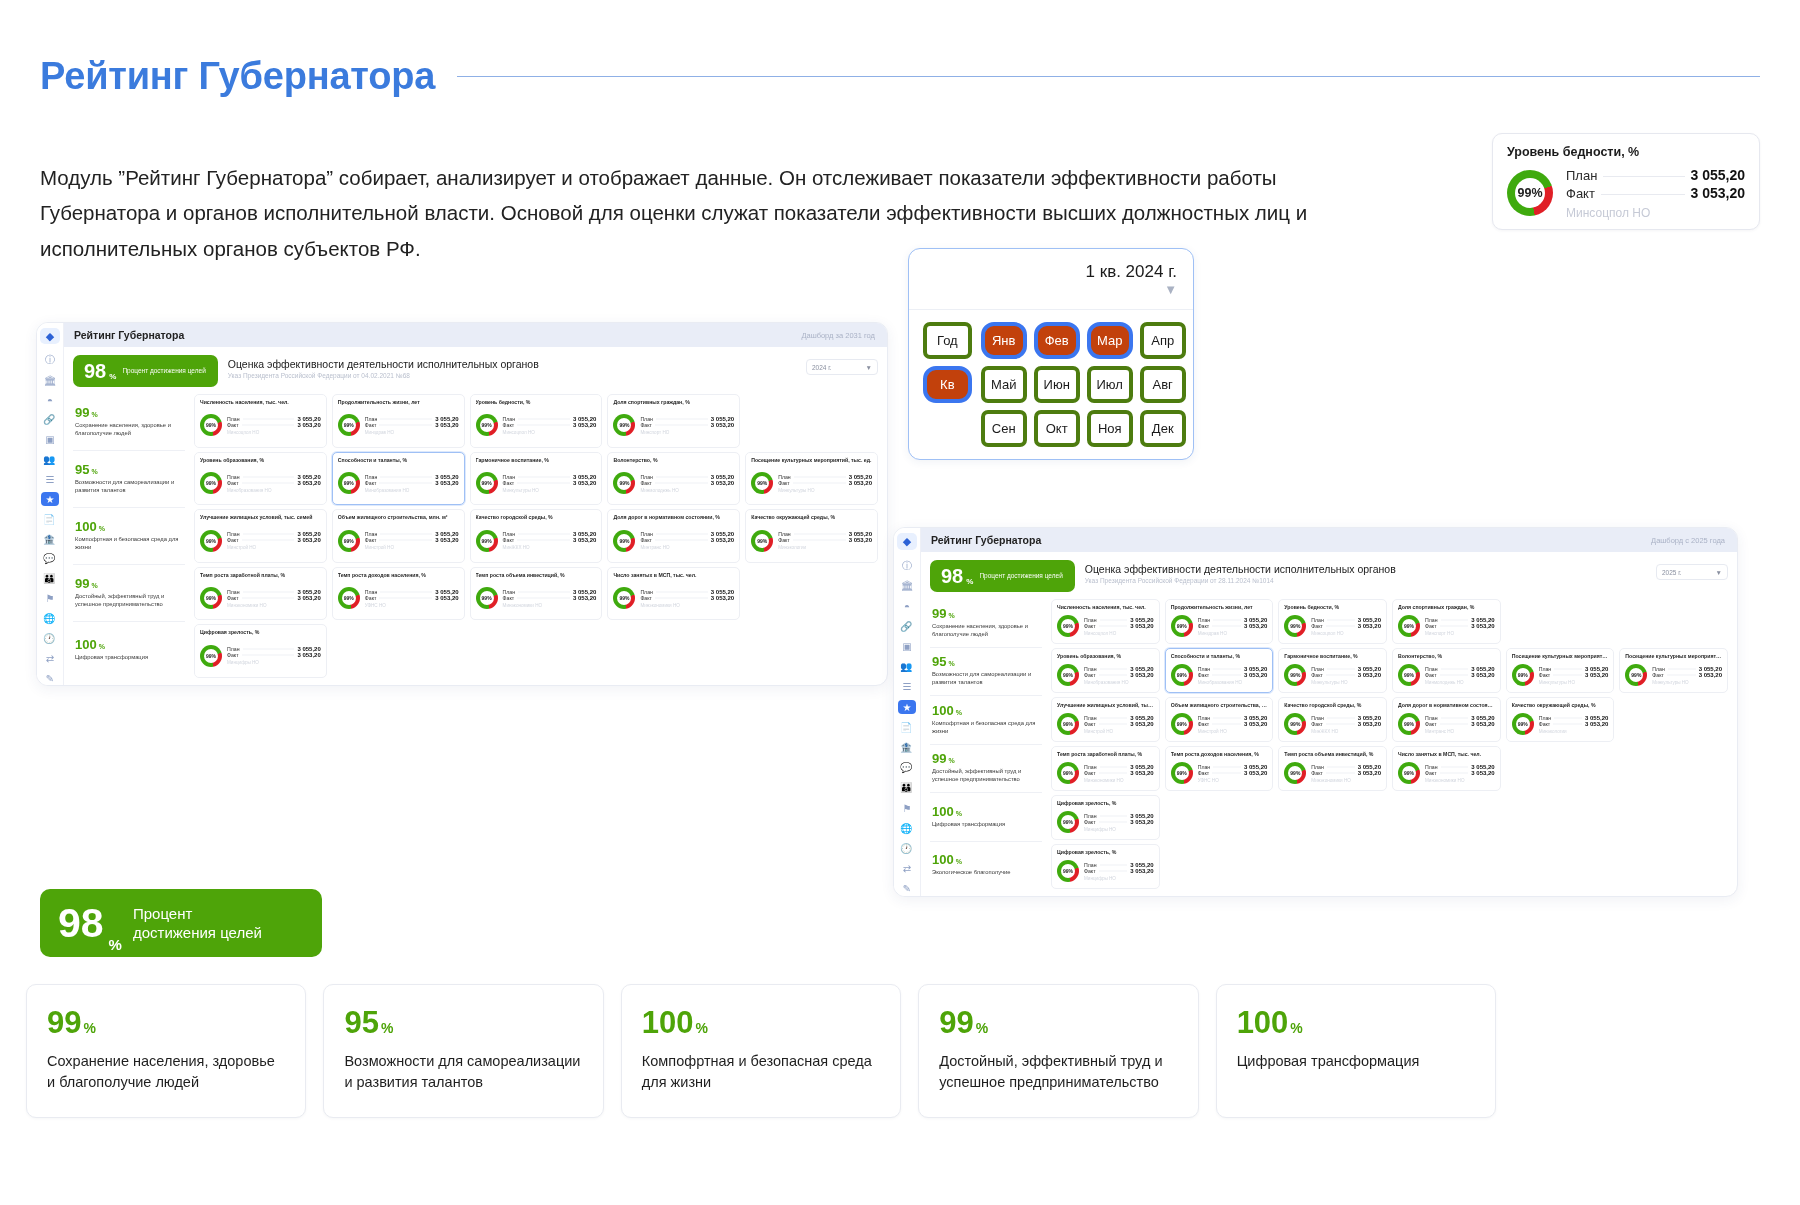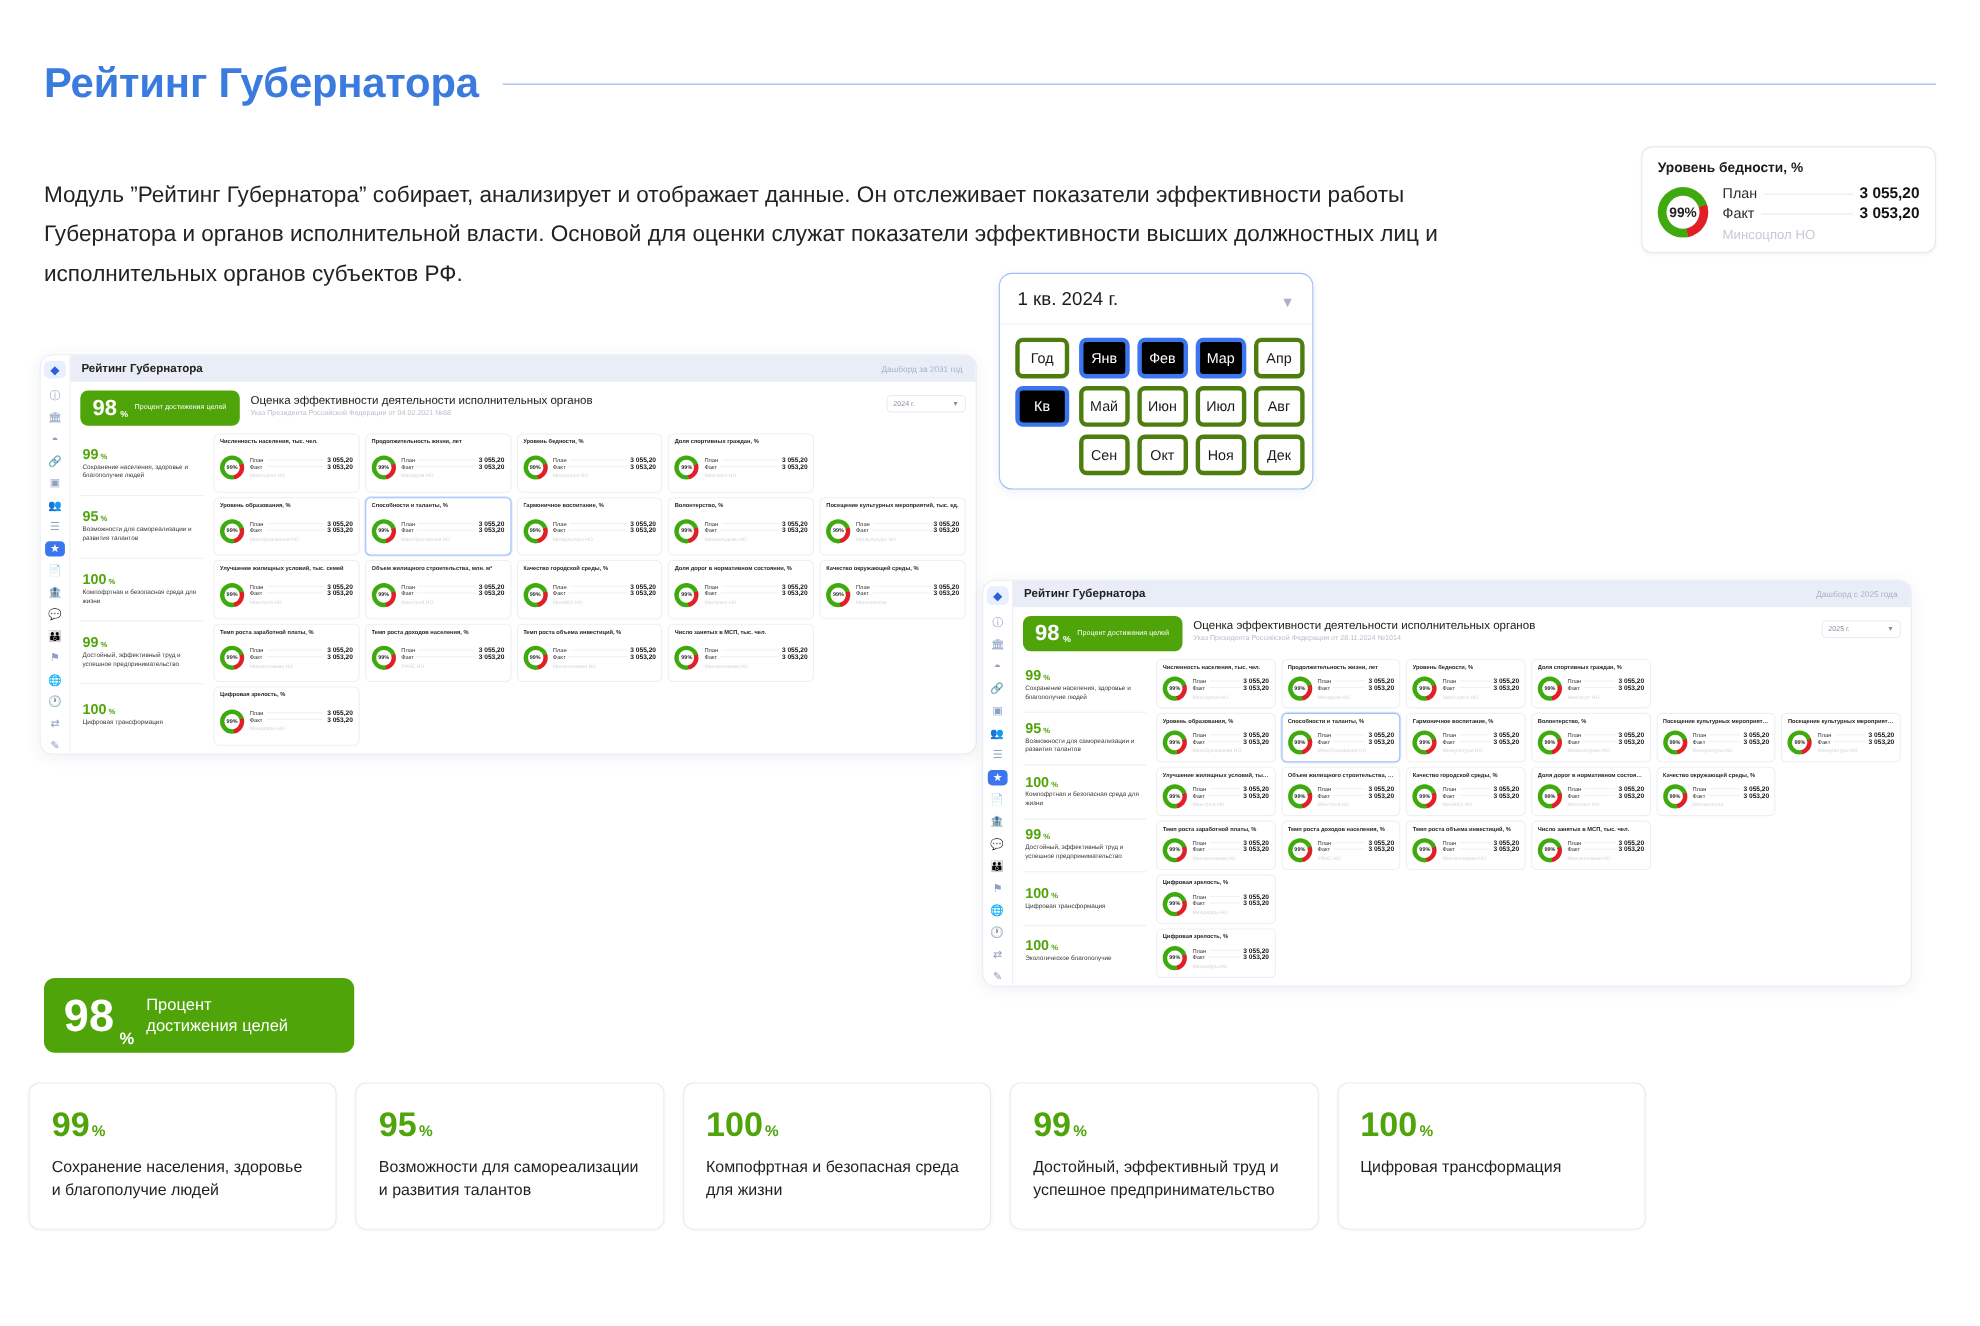--- a/index.html
+++ b/index.html
@@ -62,33 +62,33 @@
   
   .datepicker {
     position: absolute; left: 908px; top: 248px; width: 286px;
     background: #fff; border: 1.5px solid #9fc0f5; border-radius: 12px;
     box-shadow: 0 2px 8px rgba(40,70,130,0.07);
     padding: 0 0 12px 0;
   }
   .dp-head {
     display: flex; align-items: flex-end; justify-content: space-between;
     padding: 13px 16px 12px 16px; border-bottom: 1px solid #eceff5;
-    font-size: 17px; color: #1b1b1b;
+    font-size: 17px; color: #1b1b1b; flex-direction: column;
   }
   .dp-chevron { color: #aab2c3; font-size: 13px; }
   .dp-body { display: flex; gap: 9px; padding: 12px 14px 0 14px; }
   .dp-left { display: flex; flex-direction: column; gap: 7px; }
   .dp-btn {
     min-width: 46px; height: 37px; padding: 0 10px;
     border: 4px solid #4d7c0f; border-radius: 7px; background: #fff;
     font-size: 13px; color: #1b1b1b;
     display: flex; align-items: center; justify-content: center;
     font-family: inherit;
   }
-  .dp-btn.active { background: #000000; border-color: #3b76ef; color: #fff; }
+  .dp-btn.active { background: #c2410c; border-color: #3b76ef; color: #fff; border-radius: 13px; }
   .dp-months { display: grid; grid-template-columns: repeat(4, 1fr); gap: 7px; flex: 1; }
 
   
   .dash {
     position: absolute; background: #fff;
     border: 1px solid #e9ecf3; border-radius: 12px;
     box-shadow: 0 3px 14px rgba(40,60,110,0.07);
     overflow: hidden; display: flex;
   }
   .dash-2024 { left: 36px; top: 322px; width: 852px; height: 364px; }

